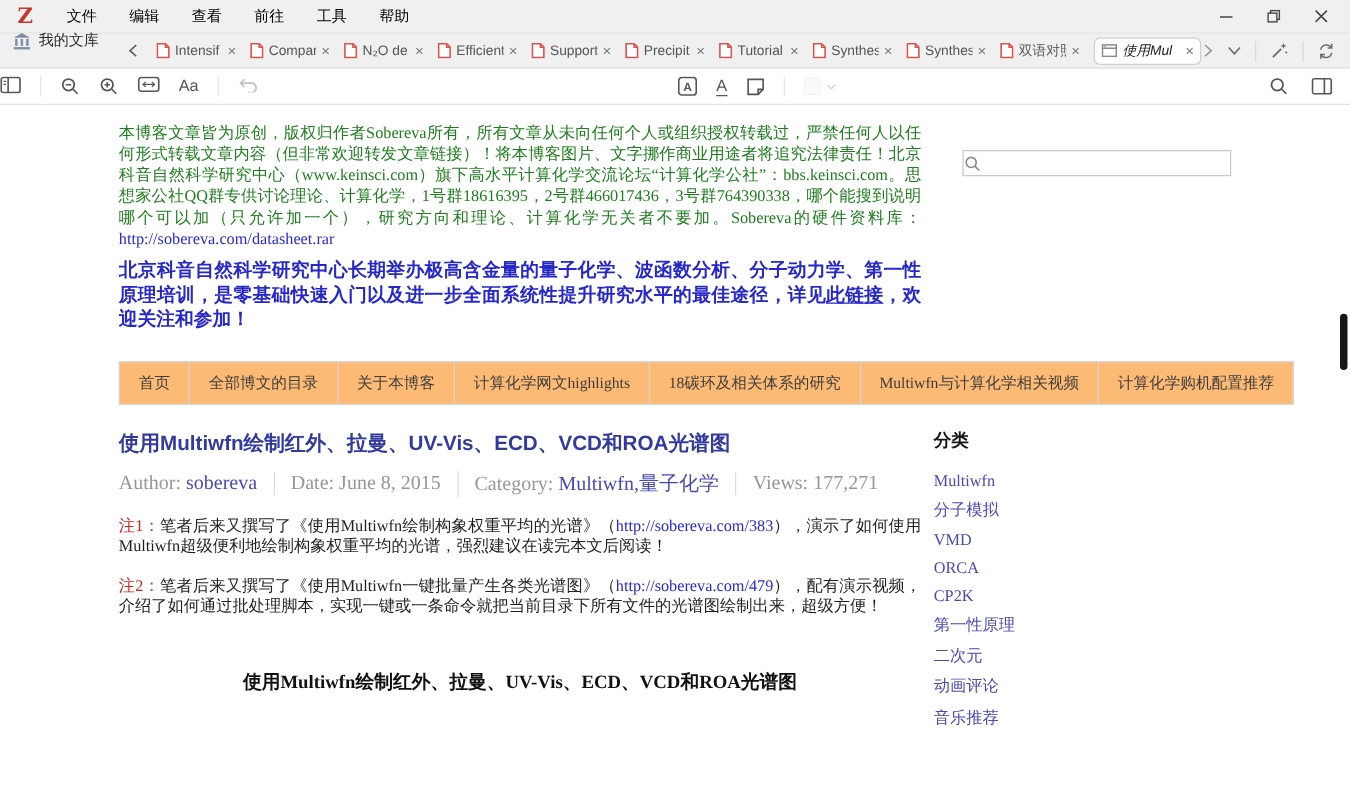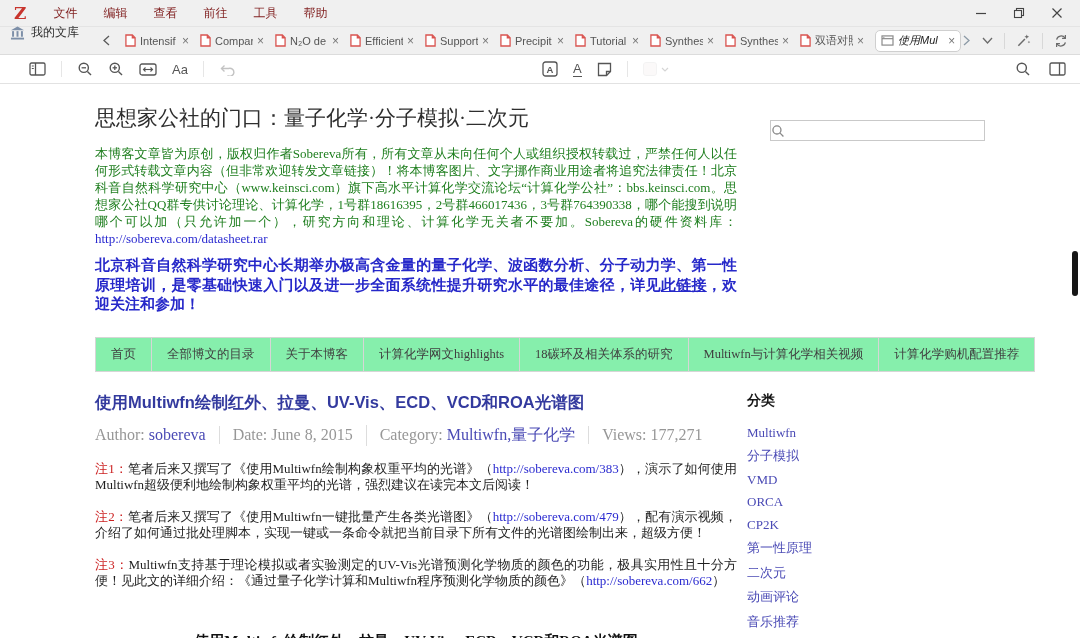--- a/index.html
+++ b/index.html
@@ -13,21 +13,21 @@
 
   
   .menubar {
     height:27px; background:#f0f0f0; border-bottom:1px solid #e4e4e4;
     display:flex; align-items:center; padding:0 8px;
   }
   .zlogo {
     color:#c8352e; font-weight:bold; font-size:17px; line-height:1;
     font-family:"DejaVu Serif", serif; margin:0 14px 0 6px;
   }
-  .menu-item { font-size:12px; color:#7f1d1d; padding:0 13px; cursor:default; }
+  .menu-item { font-size:12px; color:#000000; padding:0 13px; cursor:default; }
   .win-controls { margin-left:auto; display:flex; align-items:center; gap:24px; padding-right:8px; color:#444; }
   .win-controls .wbtn { display:flex; align-items:center; justify-content:center; width:14px; height:14px; }
 
   
   .tabbar {
     height:28px; background:#f0f0f0; border-bottom:1px solid #dcdcdc;
     display:flex; align-items:center;
   }
   .library-btn { display:flex; align-items:center; gap:6px; padding:0 14px 16px 10px; font-size:12px; color:#2d2d2d; height:100%; }
   .tab-chev { color:#5a5a5a; padding:0 9px; display:flex; align-items:center; }
@@ -41,21 +41,21 @@
   .tab-active { background:#fff; border:1px solid #cfcfcf; width:86px; margin-left:5px;font-style:italic; }
   .tab-active .tab-title { color:#222; }
   .tabbar-right { margin-left:auto; display:flex; align-items:center; gap:11px; padding-right:12px; color:#6b6b6b; }
   .vsep { width:1px; height:16px; background:#d8d8d8; }
 
   
   .toolbar {
     height:29px; background:#fff; border-bottom:1px solid #e2e2e2;
     display:flex; align-items:center; position:relative; color:#555;
   }
-  .tb-group { display:flex; align-items:center; gap:15px; padding:0 29px; }
+  .tb-group { display:flex; align-items:flex-start; gap:15px; padding:0 0; }
   .tb-center { position:absolute; left:542px; display:flex; align-items:center; gap:15px; }
   .tb-right { margin-left:auto; display:flex; align-items:center; gap:18px; padding-right:14px; }
   .tb-sep { width:1px; height:16px; background:#e6e6e6; }
   .tbtn { display:flex; align-items:center; justify-content:center; }
   .disabled { opacity:.35; }
   .aa-label { font-size:13px; color:#555; letter-spacing:0; }
   .u-a { font-size:13px; color:#555; border-bottom:1.5px solid #555; line-height:1; padding-bottom:1px; }
   .swatch { width:14px; height:14px; border:1px solid #ddd; border-radius:3px; background:#f6f0f0; }
 
   
@@ -74,21 +74,21 @@
     font-size:12px; color:#333; font-family:"Liberation Serif", serif; background:transparent;
   }
   .searchbox input::placeholder { color:#a9a9a9; }
   .searchbox .sicon { margin-right:5px; color:#888; display:flex; }
 
   .notice-green { color:#1e7e1e; font-size:13px; line-height:17px; margin:0 0 9px; width:642px; text-align:justify; }
   .notice-green a { color:#2a2ad0; text-decoration:none; }
   .notice-blue { color:#2628c9; font-weight:bold; font-size:15px; line-height:19.5px; margin:0; width:642px; text-align:justify; }
   .notice-blue a { color:#2628c9; text-decoration:underline; }
 
-  .navmenu { display:inline-flex; border:1px solid #d6d6d6; margin-top:22px; background:#86efac; }
+  .navmenu { display:inline-flex; border:1px solid #d6d6d6; margin-top:22px; background:#fdba74; }
   .nav-cell { font-size:12.5px; color:#3f3f3f; padding:8px 15px; border-right:1px solid #d6d6d6; white-space:nowrap; }
   .nav-cell:last-child { border-right:none; }
 
   .columns { display:flex; margin-top:18px; }
   .article { width:642px; flex:none; }
   .article-title {
     font-family:"Liberation Sans", sans-serif; font-size:16.5px; font-weight:bold;
     color:#333a9e; margin:2px 0 11px;
   }
   .meta { font-size:16px; color:#979797; display:flex; align-items:center; }
@@ -365,21 +365,20 @@
 
       <div class="searchbox">
         <span class="sicon">
           <svg width="14" height="14" viewBox="0 0 16 16">
               <circle cx="6.8" cy="6.8" r="4.6" fill="none" stroke="#888" stroke-width="1.5"></circle>
               <line x1="10.4" y1="10.4" x2="14.2" y2="14.2" stroke="#888" stroke-width="1.5"></line>
             </svg>
         </span>
       </div>
 
-      <h1 class="site-title">思想家公社的门口：量子化学·分子模拟·二次元</h1>
 
       <p class="notice-green"><span>本博客文章皆为原创，版权归作者Sobereva所有，所有文章从未向任何个人或组织授权转载过，严禁任何人以任何形式转载文章内容（但非常欢迎转发文章链接）！将本博客图片、文字挪作商业用途者将追究法律责任！北京科音自然科学研究中心（www.keinsci.com）旗下高水平计算化学交流论坛“计算化学公社”：bbs.keinsci.com。思想家公社QQ群专供讨论理论、计算化学，1号群18616395，2号群466017436，3号群764390338，哪个能搜到说明哪个可以加（只允许加一个），研究方向和理论、计算化学无关者不要加。Sobereva的硬件资料库：</span><a href="#">http://sobereva.com/datasheet.rar</a></p>
 
       <p class="notice-blue"><span>北京科音自然科学研究中心长期举办极高含金量的量子化学、波函数分析、分子动力学、第一性原理培训，是零基础快速入门以及进一步全面系统性提升研究水平的最佳途径，详见</span><a href="#">此链接</a><span>，欢迎关注和参加！</span></p>
 
       <div class="navmenu">
         <span class="nav-cell">首页</span>
         <span class="nav-cell">全部博文的目录</span>
         <span class="nav-cell">关于本博客</span>
         <span class="nav-cell">计算化学网文highlights</span>
@@ -396,21 +395,20 @@
             <span class="m"><span>Author:</span> <a href="#">sobereva</a></span>
             <span class="m"><span>Date:</span> <span>June 8, 2015</span></span>
             <span class="m"><span>Category:</span> <a href="#">Multiwfn,量子化学</a></span>
             <span class="m"><span>Views:</span> <span>177,271</span></span>
           </div>
 
           <p class="note"><b class="nlabel">注1：</b><span>笔者后来又撰写了《使用Multiwfn绘制构象权重平均的光谱》（</span><a href="#">http://sobereva.com/383</a><span>），演示了如何使用Multiwfn超级便利地绘制构象权重平均的光谱，强烈建议在读完本文后阅读！</span></p>
 
           <p class="note"><b class="nlabel">注2：</b><span>笔者后来又撰写了《使用Multiwfn一键批量产生各类光谱图》（</span><a href="#">http://sobereva.com/479</a><span>），配有演示视频，介绍了如何通过批处理脚本，实现一键或一条命令就把当前目录下所有文件的光谱图绘制出来，超级方便！</span></p>
 
-          <p class="note"><b class="nlabel">注3：</b><span>Multiwfn支持基于理论模拟或者实验测定的UV-Vis光谱预测化学物质的颜色的功能，极具实用性且十分方便！见此文的详细介绍：《通过量子化学计算和Multiwfn程序预测化学物质的颜色》（</span><a href="#">http://sobereva.com/662</a><span>）</span></p>
 
           <h3 class="body-heading">使用Multiwfn绘制红外、拉曼、UV-Vis、ECD、VCD和ROA光谱图</h3>
 
         </div>
 
         <div class="sidebar">
           <h3 class="sb-heading">分类</h3>
           <a href="#" class="sb-link">Multiwfn</a>
           <a href="#" class="sb-link">分子模拟</a>
           <a href="#" class="sb-link">VMD</a>

